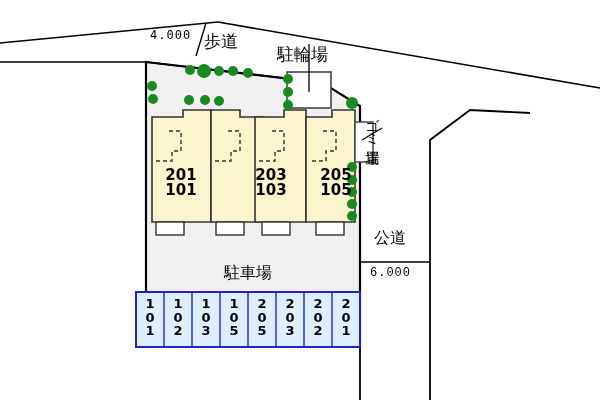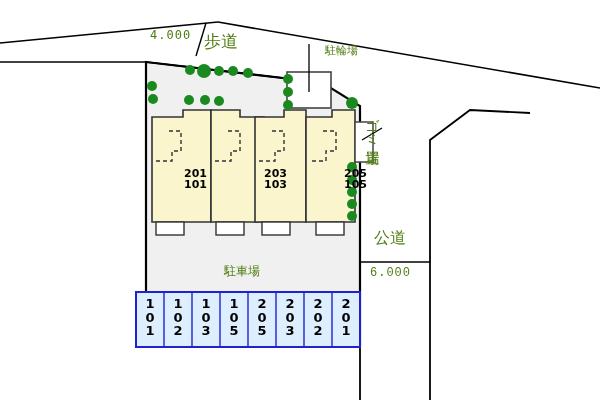--- a/index.html
+++ b/index.html
@@ -1,24 +1,24 @@
 <!DOCTYPE html>
 <html><head>
 <meta charset="utf-8">
 <style>
   html,body{margin:0;padding:0;background:#ffffff;}
   body{width:600px;height:400px;overflow:hidden;
        font-family:"Liberation Sans","DejaVu Sans",sans-serif;}
   #stage{position:relative;width:600px;height:400px;background:#ffffff;}
   svg#plan{position:absolute;left:0;top:0;width:600px;height:400px;}
-  .lbl{position:absolute;color:#4d7c0f;white-space:nowrap;}
+  .lbl{position:absolute;color:#000000;white-space:nowrap;}
   .jp{font-family:"DejaVu Sans","Liberation Sans",sans-serif;}
   .dim{font-family:"DejaVu Sans Mono","Liberation Mono",monospace;font-size:12px;letter-spacing:1px;}
   .vtext{writing-mode:vertical-rl;text-orientation:upright;line-height:1.0;}
-  .unitnum{position:absolute;text-align:right;font-size:11px;font-weight:700;
+  .unitnum{position:absolute;text-align:center;font-size:15px;font-weight:700;
            font-family:"DejaVu Sans","Liberation Sans",sans-serif;line-height:1.02;color:#000;}
   .stallnum{position:absolute;text-align:center;font-size:13px;font-weight:700;
             font-family:"DejaVu Sans","Liberation Sans",sans-serif;
             line-height:1.05;color:#000;width:26px;}
 </style>
 </head>
 <body>
 
 <div id="stage">
 
@@ -97,29 +97,29 @@
         <circle cx="352" cy="204" r="5"></circle>
       <circle cx="352" cy="216" r="5"></circle>
     </g>
 
   </svg>
 
   <div class="lbl dim" style="left:150px;top:28px;">4.000</div>
 
   <div class="lbl jp" style="left:204px;top:30px;font-size:17px;">歩道</div>
 
-  <div class="lbl jp" style="left:277px;top:43px;font-size:11px;margin-left:48px;">駐輪場</div>
+  <div class="lbl jp" style="left:277px;top:43px;font-size:17px;">駐輪場</div>
 
   <div class="lbl jp vtext" style="left:366px;top:108px;font-size:14px;">ゴミ置場</div>
 
   <div class="lbl jp" style="left:374px;top:216px;font-size:16px;margin-top:12px;">公道</div>
 
   <div class="lbl dim" style="left:370px;top:266px;font-family:Liberation Mono, monospace;">6.000</div>
 
-  <div class="lbl jp" style="left:224px;top:263px;font-size:12px;">駐車場</div>
+  <div class="lbl jp" style="left:224px;top:263px;font-size:16px;">駐車場</div>
 
   <div class="unitnum" style="left:155px;top:168px;width:52px;">
     <div>201</div>
     <div>101</div>
   </div>
   <div class="unitnum" style="left:255px;top:168px;width:32px;">
     <div>203</div>
     <div>103</div>
   </div>
   <div class="unitnum" style="left:305px;top:168px;width:62px;">

